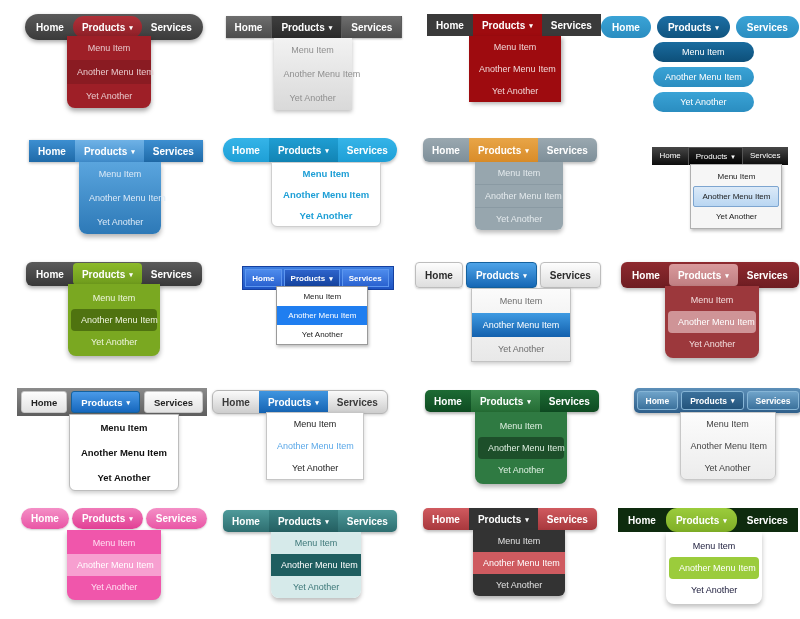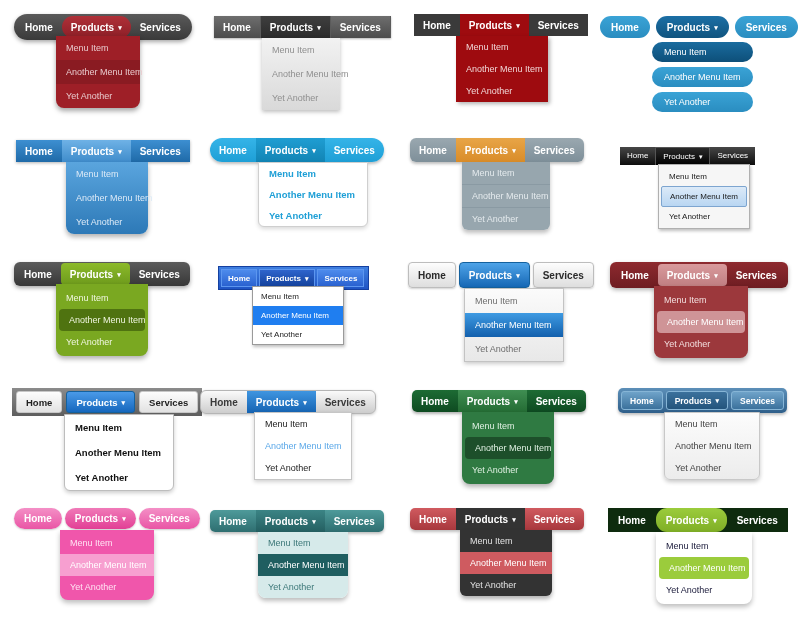--- a/index.html
+++ b/index.html
@@ -4,21 +4,21 @@
 <style>
   html,body{margin:0;padding:0;}
   body{
     width:800px;height:619px;
     background:#ffffff;
     font-family:"Liberation Sans", sans-serif;
     overflow:hidden;
   }
   #grid{
     position:relative;
-    width:740px;height:619px;
+    width:740px;height:619px;text-align:center;
   }
   .cell{ position:absolute; width:200px; }
 
   
   .nav{ position:relative; display:inline-flex; align-items:stretch; }
   .nav .item{
     display:flex; align-items:center; justify-content:center;
     white-space:nowrap;
     font-size:10px; font-weight:bold;
     padding:0 9px; height:22px;

